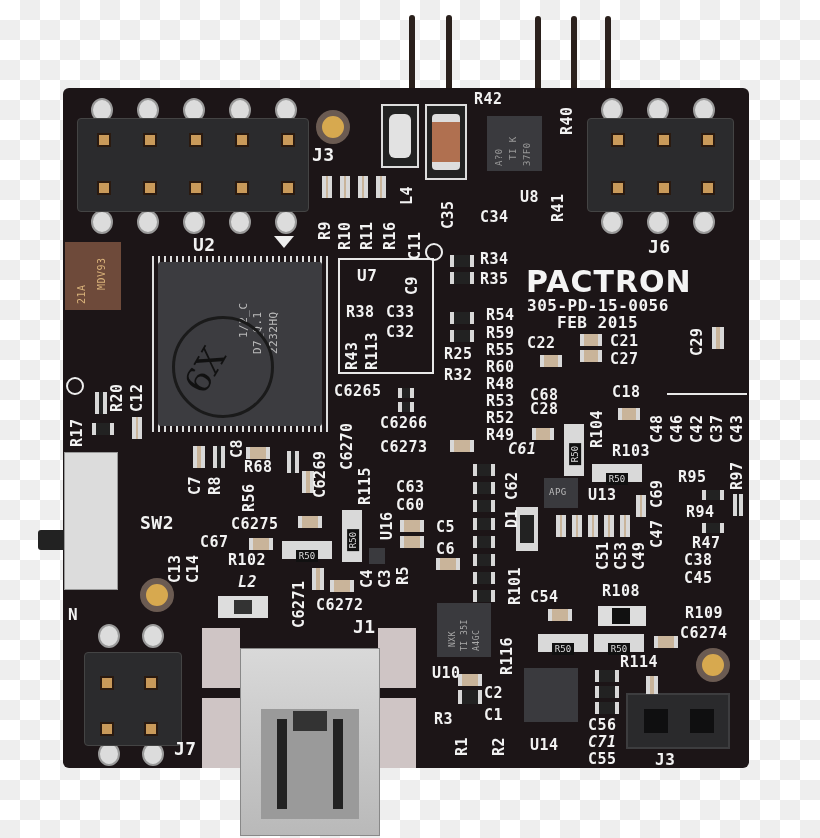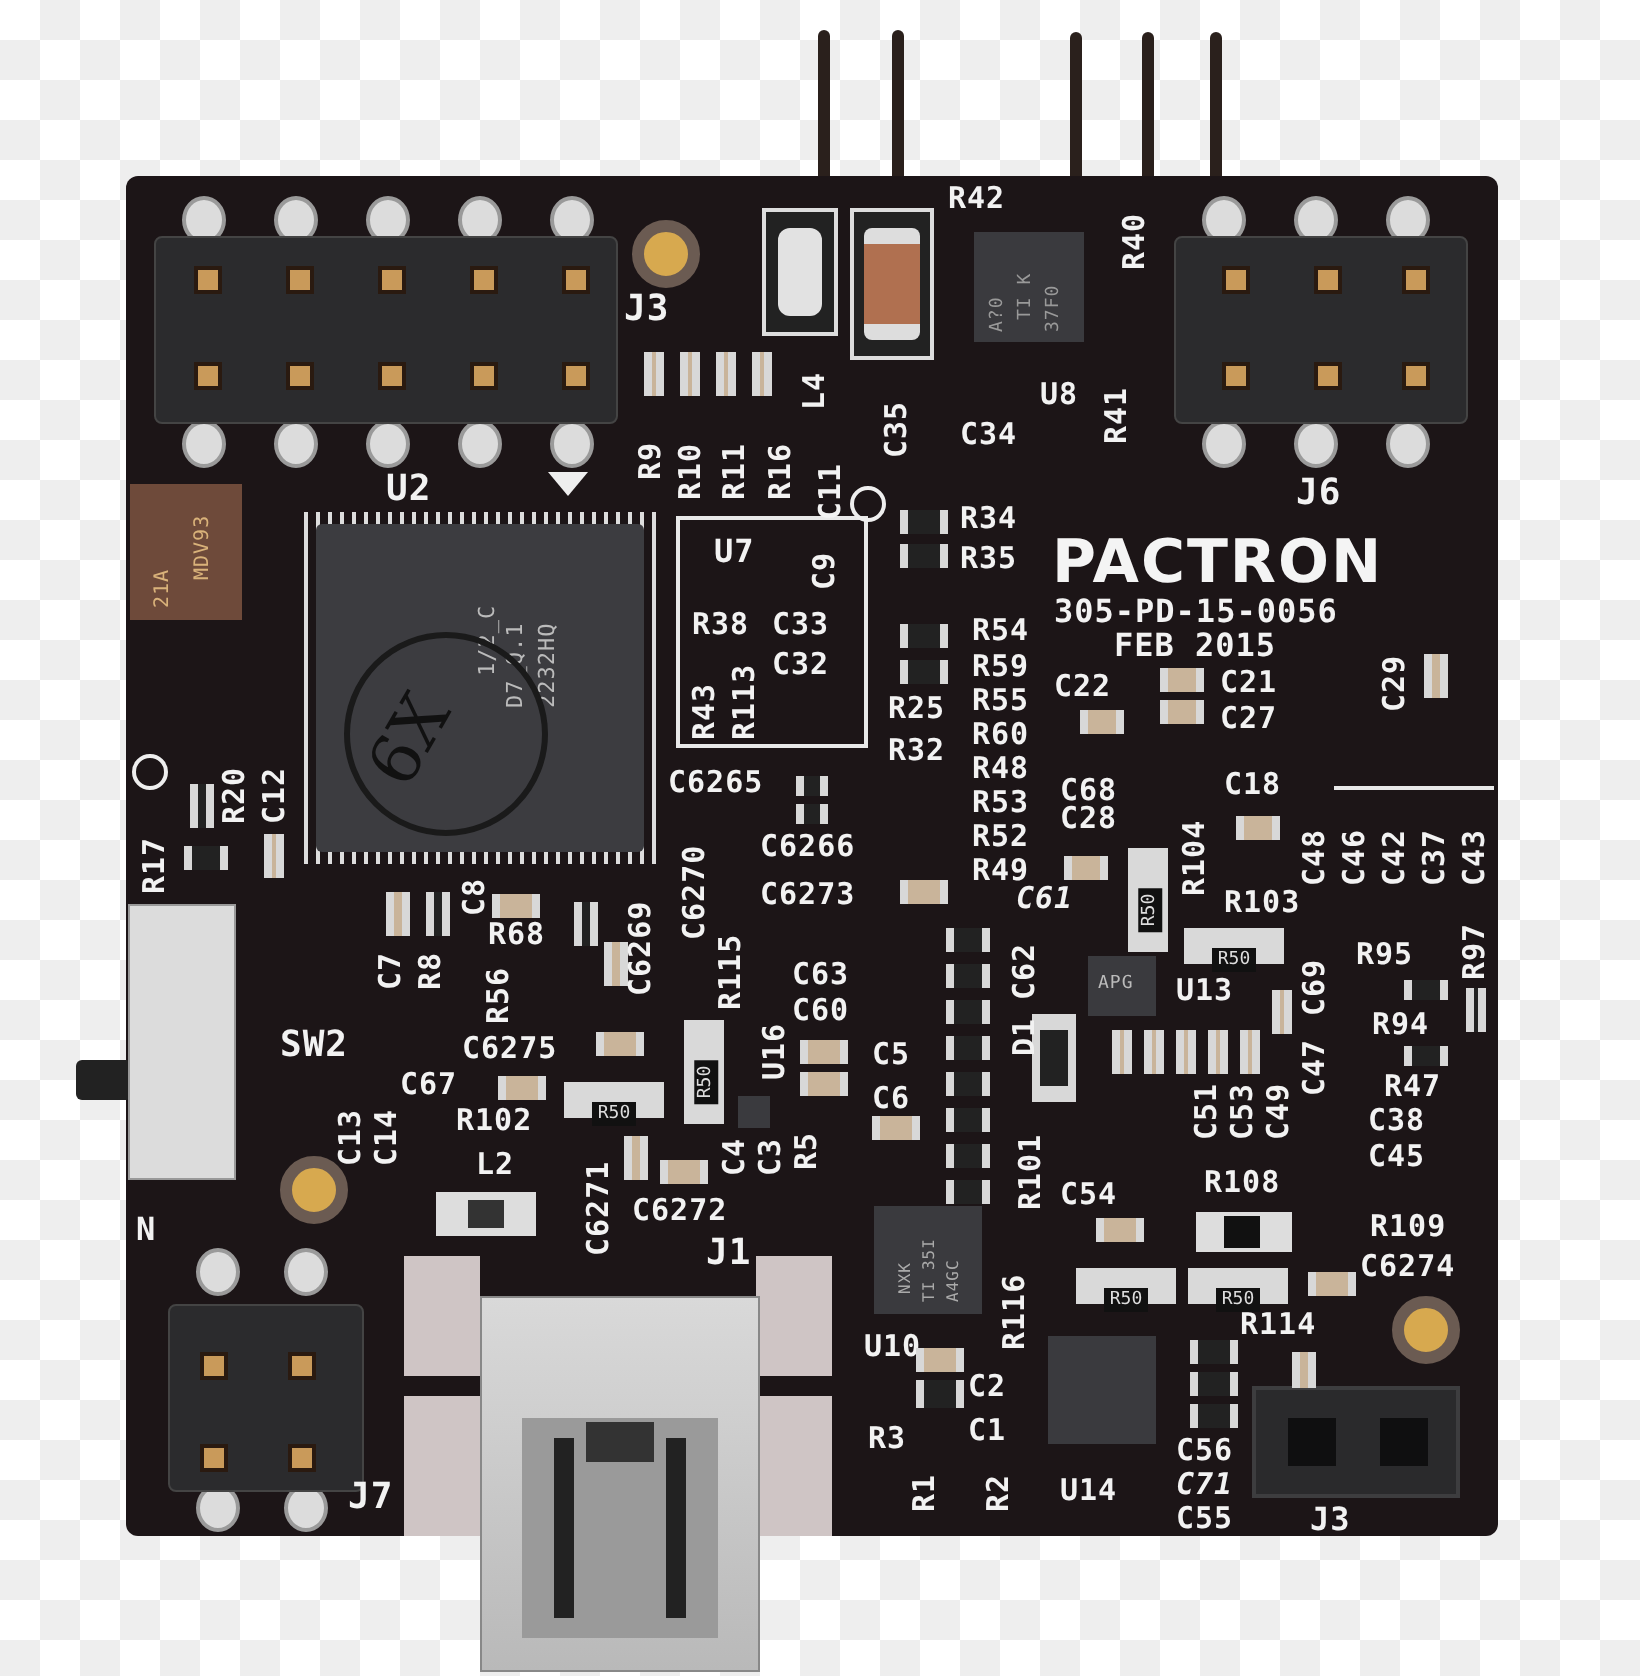--- a/index.html
+++ b/index.html
@@ -238,21 +238,21 @@
 <span class="silk v" style="left:188px;top:495px;">C7</span>
 <span class="silk v" style="left:208px;top:495px;">R8</span>
 <span class="silk v" style="left:230px;top:458px;">C8</span>
 <span class="silk" style="left:244px;top:460px;">R68</span>
 <span class="silk v" style="left:242px;top:512px;">R56</span>
 <span class="silk" style="left:231px;top:517px;">C6275</span>
 <span class="silk" style="left:200px;top:535px;">C67</span>
 <span class="silk v" style="left:168px;top:583px;">C13</span>
 <span class="silk v" style="left:186px;top:583px;">C14</span>
 <span class="silk" style="left:228px;top:553px;">R102</span>
-<span class="silk" style="left:238px;top:575px;">L2</span>
+<span class="silk" style="left:238px;top:575px;font-style:italic;">L2</span>
 <div class="abs smd" style="left:193px;top:446px;width:12px;height:22px;"></div>
 <div class="abs smd-dark" style="left:213px;top:446px;width:12px;height:22px;"></div>
 <div class="abs smd" style="left:246px;top:447px;width:24px;height:12px;"></div>
 <div class="abs smd-dark" style="left:287px;top:451px;width:12px;height:22px;"></div>
 <div class="abs smd" style="left:302px;top:471px;width:12px;height:22px;"></div>
 <div class="abs smd" style="left:298px;top:516px;width:24px;height:12px;"></div>
 <div class="abs smd" style="left:249px;top:538px;width:24px;height:12px;"></div>
 <div class="abs" style="left:218px;top:596px;width:50px;height:22px;border:2px solid #ddd;box-sizing:border-box;background:#ddd;">
     <div class="abs" style="left:14px;top:2px;width:18px;height:14px;background:#333;"></div>
   </div>

